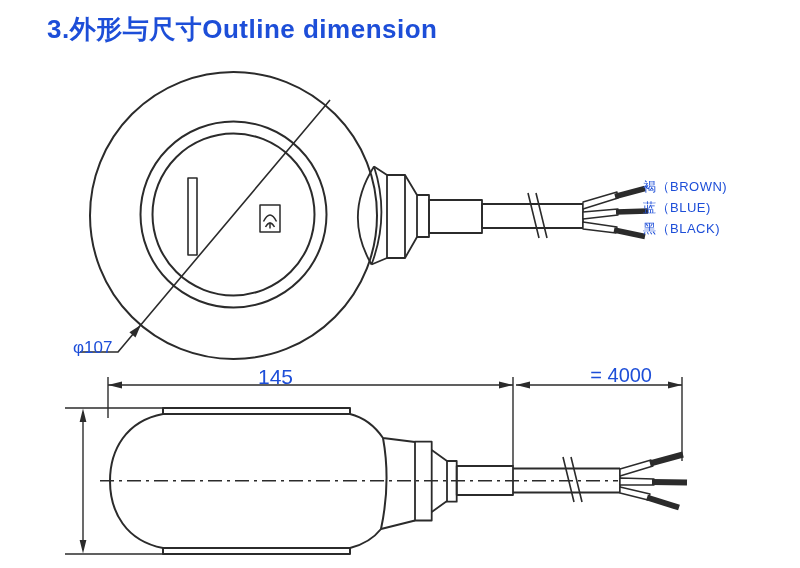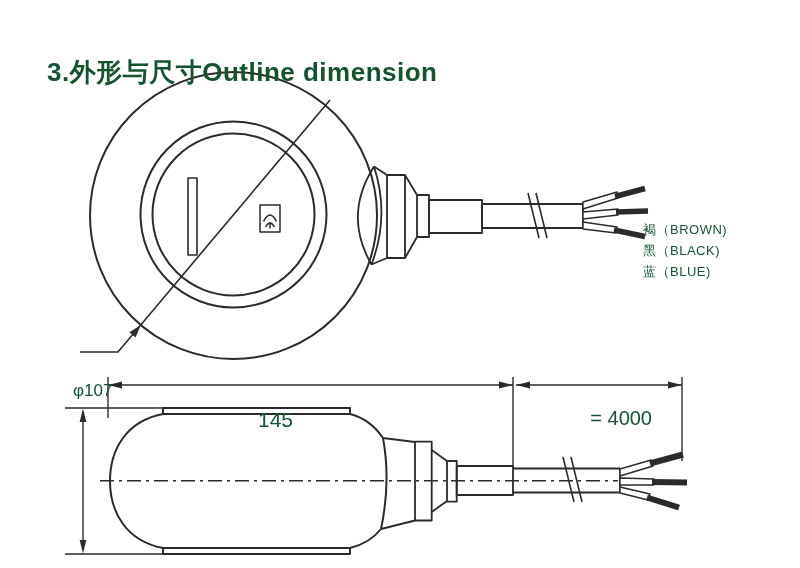--- a/index.html
+++ b/index.html
@@ -4,21 +4,21 @@
 <style>
   html,body{margin:0;padding:0;}
   body{
     width:800px;height:568px;position:relative;overflow:hidden;
     background:#ffffff;
     font-family:"Liberation Sans", sans-serif;
     color:#2b2b2b;
   }
   .stage{position:absolute;inset:0;width:800px;height:568px;}
   svg{position:absolute;left:0;top:0;}
-  .lbl{position:absolute;white-space:nowrap;color:#14532d;line-height:1;margin-top:43px;}
+  .lbl{position:absolute;white-space:nowrap;color:#1d4ed8;line-height:1;}
   .title{left:47px;top:16px;font-size:26px;font-weight:bold;letter-spacing:0.5px;}
   .phi{left:73px;top:339px;font-size:17px;}
   .dim145{left:258px;top:366px;width:76px;font-size:21px;}
   .dim4000{left:568px;top:365px;width:84px;text-align:right;font-size:20px;}
   .wire-labels{left:643px;top:176px;font-size:13px;letter-spacing:0.5px;}
   .wire-labels div{height:21px;line-height:21px;}
 </style>
 </head>
 <body>
 
@@ -121,16 +121,16 @@
       </g>
     </g>
   </svg>
 
   <div class="lbl title">3.外形与尺寸Outline dimension</div>
   <div class="lbl phi">φ107</div>
   <div class="lbl dim145">145</div>
   <div class="lbl dim4000">= 4000</div>
   <div class="lbl wire-labels">
     <div>褐（BROWN)</div>
+    <div>蓝（BLUE)</div>
     <div>黑（BLACK)</div>
-    <div>蓝（BLUE)</div>
   </div>
 </div>
 
 </body></html>

